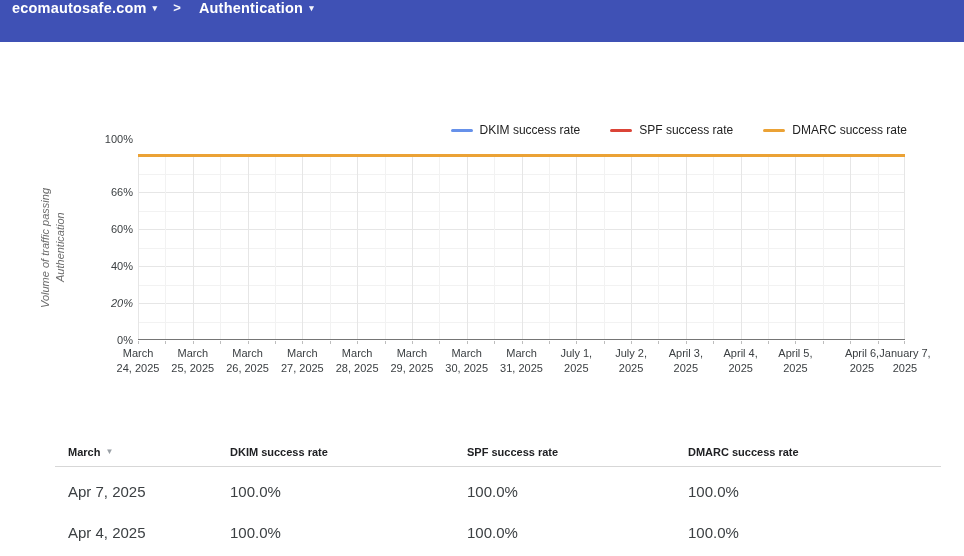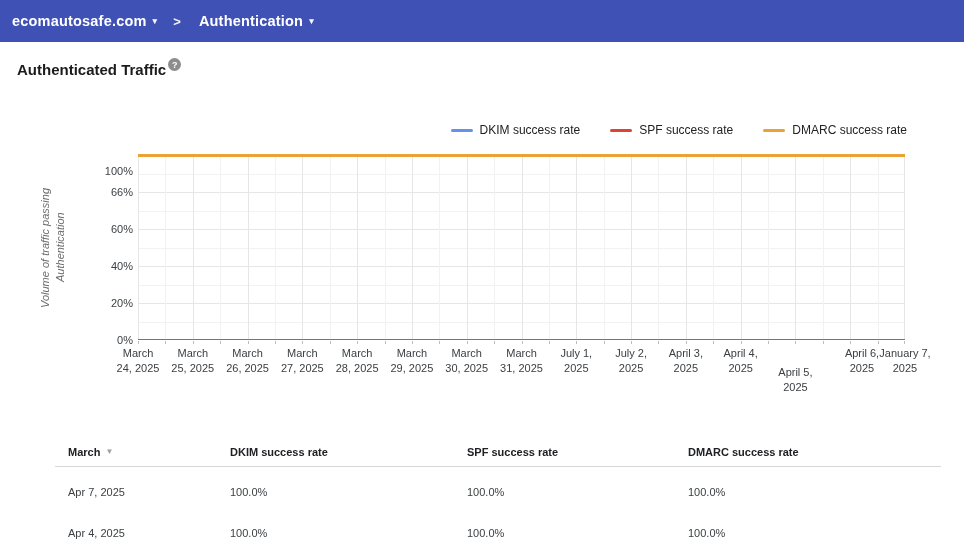--- a/index.html
+++ b/index.html
@@ -2,21 +2,21 @@
 <html><head>
 <meta charset="utf-8">
 <style>
   * { margin:0; padding:0; box-sizing:border-box; }
   html,body { background:#fff; }
   body { font-family:"Liberation Sans", sans-serif; }
   .page { position:relative; width:964px; height:556px; overflow:hidden; background:#fff; }
 
   
   .topbar { position:absolute; left:0; top:0; width:964px; height:42px;
-            display:flex; align-items:center; padding:0 12px; color:#fff; }
+            display:flex; align-items:flex-start; padding:0 12px; color:#fff; }
   .tb-item { display:flex; align-items:center; cursor:pointer; font-size:14.5px; font-weight:600; letter-spacing:.2px; }
   .tb-caret { font-size:9px; margin-left:6px; opacity:.95; }
   .tb-sep { font-size:13px; font-weight:700; margin:0 18px 0 16px; opacity:.95; }
 
   
   .title-row { position:absolute; left:17px; top:61px; display:flex; align-items:flex-start; }
   .page-title { font-size:15px; font-weight:700; color:#1b1b1b; }
   .help { width:13px; height:13px; border-radius:50%; background:#8d8d8d; color:#fff;
           font-size:9px; font-weight:700; display:flex; align-items:center; justify-content:center;
           margin-left:2px; margin-top:-3px; cursor:pointer; }
@@ -46,67 +46,63 @@
 
   
   .table { position:absolute; left:55px; top:437px; width:886px; }
   .thead { display:grid; grid-template-columns:162px 237px 221px 1fr; padding-left:13px;
            height:30px; align-items:center; border-bottom:1px solid #d7d7d7; }
   .th { font-size:11px; font-weight:700; color:#202124; display:flex; align-items:center; }
   .sort-icon { font-size:8px; color:#9aa0a6; margin-left:5px; cursor:pointer; }
   .tbody { padding-top:4px; }
   .trow { display:grid; grid-template-columns:162px 237px 221px 1fr; padding-left:13px;
           height:41px; align-items:center; }
-  .td { font-size:11px; color:#3c4043; }
+  .td { font-size:15px; color:#3c4043; }
 </style>
 </head>
 <body>
 
 <div class="page">
 
   <header class="topbar" id="topbar" style="background: rgb(63, 81, 181);">
     <div class="tb-item">
       <span>ecomautosafe.com</span>
       <span class="tb-caret">▾</span>
     </div>
     <span class="tb-sep">&gt;</span>
     <div class="tb-item">
       <span>Authentication</span>
       <span class="tb-caret">▾</span>
     </div>
   </header>
 
-  <div class="title-row">
-    <span class="page-title">Authenticated Traffic</span>
-    <span class="help">?</span>
-  </div>
 
   <div>
     <div class="legend" id="legend">
         <div class="legend-item">
           <span class="legend-swatch" style="background: rgb(102, 145, 234);"></span>
           <span class="legend-label">DKIM success rate</span>
         </div>
         <div class="legend-item">
           <span class="legend-swatch" style="background: rgb(219, 68, 55);"></span>
           <span class="legend-label">SPF success rate</span>
         </div>
         <div class="legend-item">
           <span class="legend-swatch" style="background: rgb(235, 162, 53);"></span>
           <span class="legend-label">DMARC success rate</span>
         </div>
       </div>
     <span class="ylabel-line" style="left:38px">Volume of traffic passing</span>
     <span class="ylabel-line" style="left:53px">Authentication</span>
     <div id="yticks">
-        <div class="ytick" style="top: 164px;">100%</div>
+        <div class="ytick" style="top: 132px;">100%</div>
         <div class="ytick" style="top: 185px;">66%</div>
         <div class="ytick" style="top: 222px;">60%</div>
         <div class="ytick" style="top: 259px;">40%</div>
-        <div class="ytick" style="top: 296px;">20%</div>
+        <div class="ytick" style="top: 296px; font-style: italic;">20%</div>
         <div class="ytick" style="top: 333px;">0%</div>
       </div>
     <div class="plot" id="plot">
         <div class="hgrid minor" style="top: 19px;"></div>
         <div class="hgrid major" style="top: 37px;"></div>
         <div class="hgrid minor" style="top: 56px;"></div>
         <div class="hgrid major" style="top: 74px;"></div>
         <div class="hgrid minor" style="top: 93px;"></div>
         <div class="hgrid major" style="top: 111px;"></div>
         <div class="hgrid minor" style="top: 130px;"></div>
@@ -192,21 +188,21 @@
         <div class="xtick" style="left: 491.5px;">March
 31, 2025</div>
         <div class="xtick" style="left: 546.286px;">July 1,
 2025</div>
         <div class="xtick" style="left: 601.071px;">July 2,
 2025</div>
         <div class="xtick" style="left: 655.857px;">April 3,
 2025</div>
         <div class="xtick" style="left: 710.643px;">April 4,
 2025</div>
-        <div class="xtick" style="left: 765.429px; margin-top: 19px;">April 5,
+        <div class="xtick" style="left: 765.429px;">April 5,
 2025</div>
         <div class="xtick" style="left: 832px;">April 6,
 2025</div>
         <div class="xtick" style="left: 875px;">January 7,
 2025</div>
       </div>
   </div>
 
   <div class="table">
     <div class="thead" id="thead">

